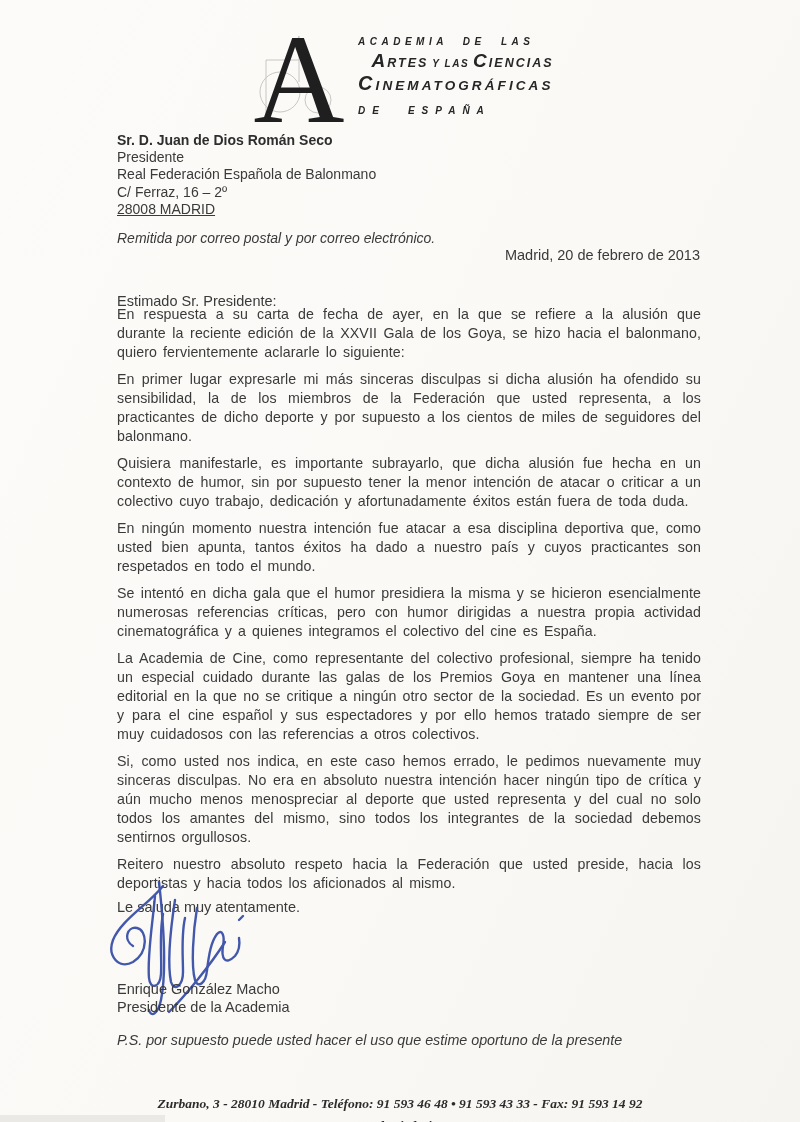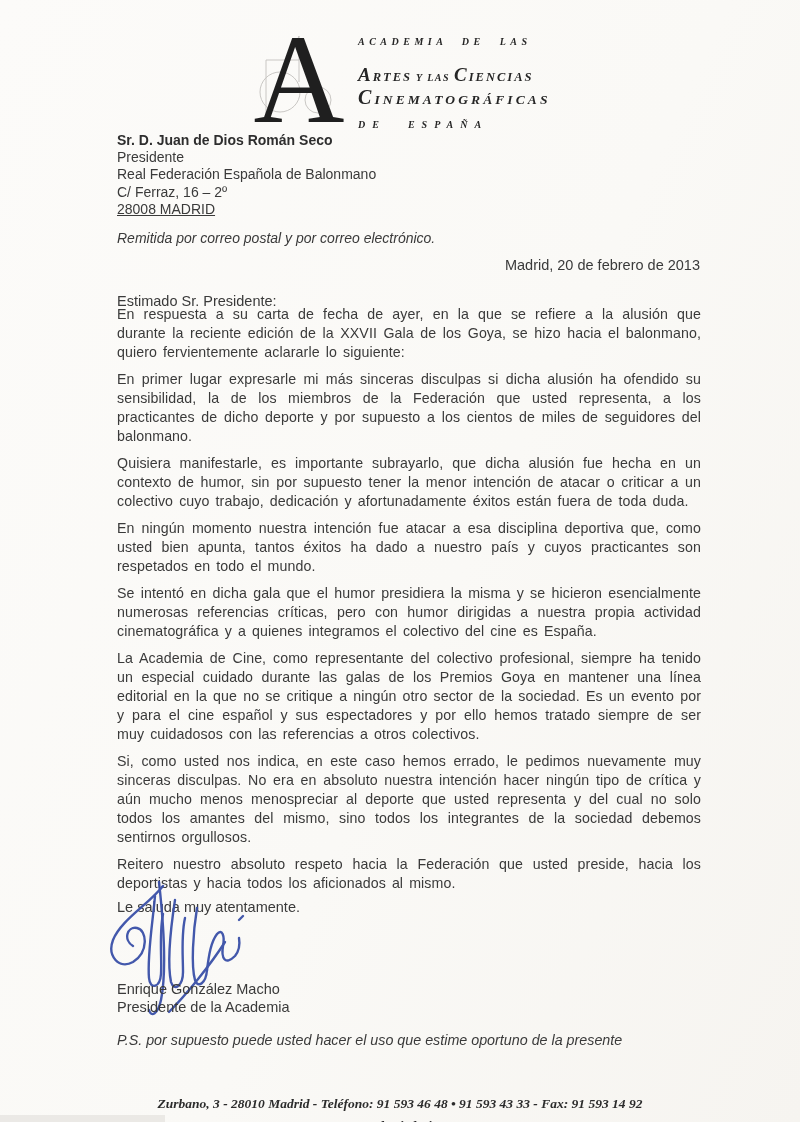--- a/index.html
+++ b/index.html
@@ -5,36 +5,36 @@
 <style>
   html,body { margin:0; padding:0; background:#e9e7e3; }
   .page {
     position:relative; width:800px; height:1122px; margin:0 auto;
     background:linear-gradient(115deg, #fcfbf9 0%, #faf9f6 55%, #f6f4f0 100%);
     font-family:"Liberation Sans", sans-serif; color:#3a3a3a; overflow:hidden;
   }
   
   .logo-row { position:absolute; left:252px; top:30px; display:flex; gap:12px; align-items:flex-start; }
   .logo-mark { width:94px; height:96px; }
-  .logo-text { font-family:Liberation Serif, serif; font-style:italic; color:#262626; padding-top:6px; }
+  .logo-text { font-family:Liberation Sans, sans-serif; font-style:italic; color:#262626; padding-top:6px; }
   .lg-line { white-space:nowrap; }
   .lg1 { font-size:10px; letter-spacing:4.5px; word-spacing:8px; font-weight:600; }
-  .lg2 { font-size:12.5px; letter-spacing:2px; font-weight:700; margin-top:17px; }
+  .lg2 { font-size:12.5px; letter-spacing:2px; font-weight:700; margin-top:3px;text-align:right; }
   .lg2 .mid { font-size:10px; letter-spacing:1.5px; padding:0 4px; }
   .lg3 { font-size:13.5px; letter-spacing:3.1px; font-weight:700; margin-top:0; }
   .cap { font-size:19px; }
   .cap3 { font-size:20px; }
   .lg4 { font-size:10px; letter-spacing:7px; font-weight:600; margin-top:10px; }
   .lg4 .w2 { margin-left:22px; }
   
   .recipient { position:absolute; left:117px; top:132px; font-size:14px; line-height:17.2px; }
   .recipient .r-name { font-weight:bold; color:#2e2e2e; }
   .recipient .r-city { text-decoration:underline; }
   .delivery-note { position:absolute; left:117px; top:230px; font-size:14px; font-style:italic; }
-  .dateline { position:absolute; left:380px; top:257px; width:320px; text-align:right; font-size:14.5px; }
+  .dateline { position:absolute; left:380px; top:247px; width:320px; text-align:right; font-size:14.5px; }
   .salutation { position:absolute; left:117px; top:293px; font-size:14.5px; }
   
   .body-text { position:absolute; left:117px; top:305px; width:584px; font-size:14.2px; line-height:19px; text-align:justify; word-spacing:2px; letter-spacing:0.1px; }
   .body-text p { margin:0 0 8px 0; }
   .closing { position:absolute; left:117px; top:899px; font-size:14.5px; }
   
   .signature-svg { position:absolute; left:103px; top:878px; width:150px; height:145px; }
   .signer { position:absolute; left:117px; font-size:14.5px; }
   .signer-name { top:981px;text-align:center; }
   .signer-title { top:999px; }

